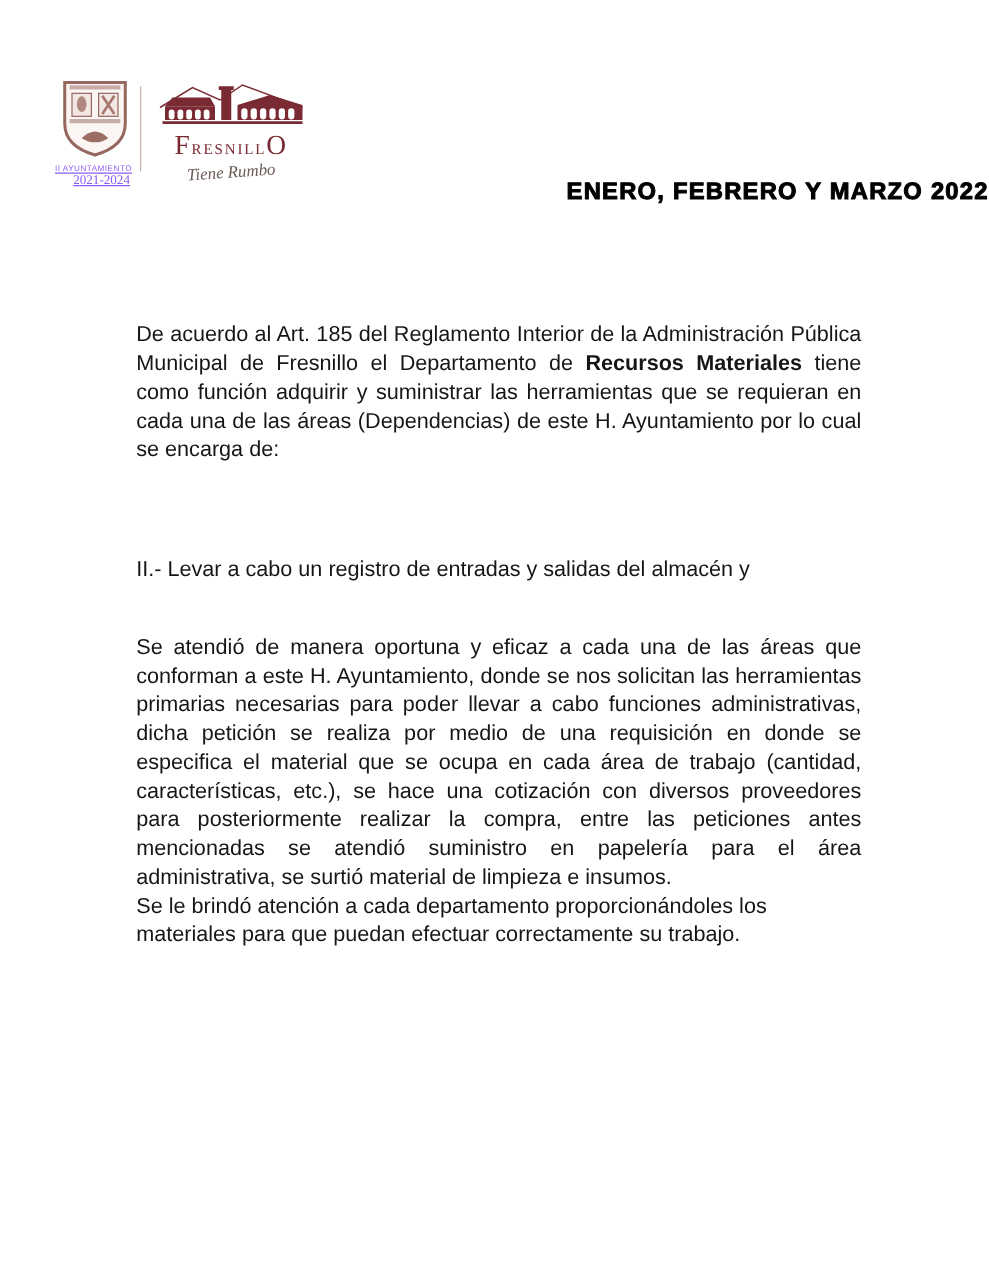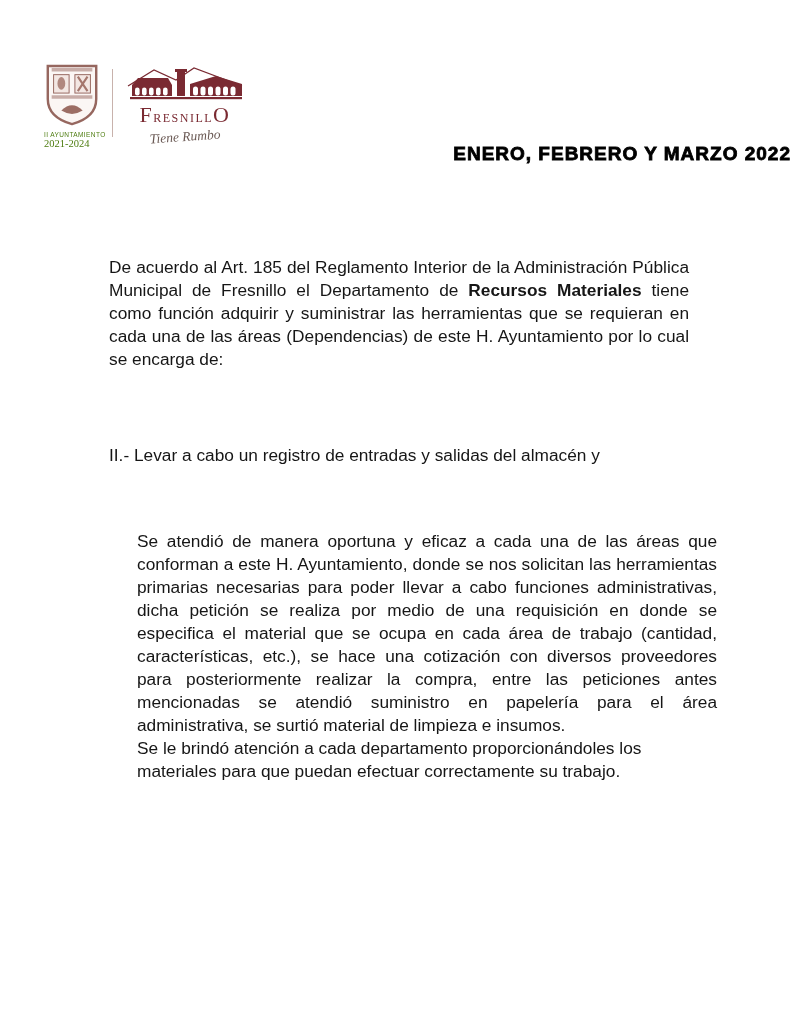--- a/index.html
+++ b/index.html
@@ -2,21 +2,21 @@
 <html><head>
 <meta charset="utf-8">
 <style>
   html,body{margin:0;padding:0;background:#ffffff;}
   .page{
     position:relative;width:791px;height:1024px;background:#ffffff;overflow:hidden;
     font-family:"Liberation Sans",sans-serif;
   }
   
   .logo-group{position:absolute;left:44px;top:64px;display:flex;align-items:flex-start;}
-  .crest{width:60px;text-align:left;color:#4d7c0f;}
+  .crest{width:60px;text-align:right;color:#8b5cf6;text-decoration:underline;}
   .crest-cap1{font-size:6.5px;letter-spacing:.4px;margin-top:1px;white-space:nowrap;}
   .crest-cap2{font-family:"Liberation Serif",serif;font-size:10.5px;line-height:11px;}
   .logo-divider{width:1px;height:68px;background:#c8b2ac;margin:5px 8px 0 8px;}
   .brand{width:128px;text-align:center;color:#7a2a32;}
   .wordmark{font-family:"Liberation Serif",serif;letter-spacing:1.5px;line-height:21px;margin-top:0;white-space:nowrap;}
   .wm-big{font-size:22px;}
   .wm-mid{font-size:12px;}
   .tagline{font-family:"Liberation Serif",serif;font-style:italic;font-size:13.5px;
     color:#6b5a55;transform:rotate(-4deg);margin-top:0;}
   
@@ -26,21 +26,21 @@
     font-size:19px;line-height:27.5px;letter-spacing:1px;
   }
   
   .block{
     position:absolute;left:109px;width:580px;color:#161616;
     font-size:17.3px;line-height:23px;text-align:justify;
   }
   .b-para1{top:256px;}
   .b-item1{top:380px;}
   .b-item2{top:444px;text-align:left;}
-  .b-group{top:530px;margin-left:28px;}
+  .b-group{top:506px;}
   .b-group p{margin:0;padding:0;}
   .p-activity{text-align:justify;}
   .p-closing{text-align:left;}
   b{font-weight:700;}
 </style>
 </head>
 <body>
 
 <div class="page">
 

